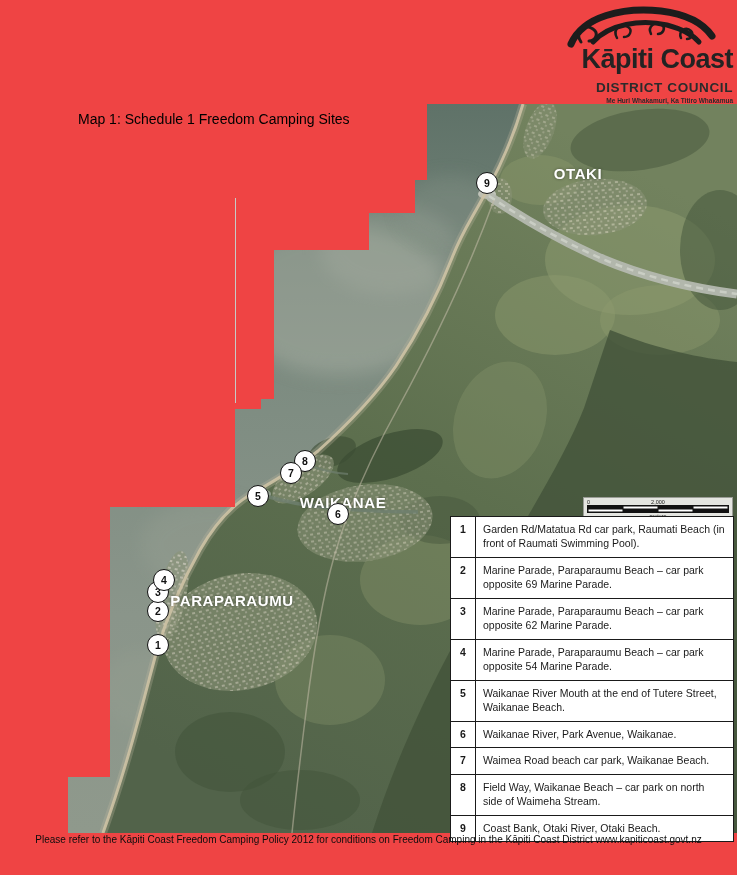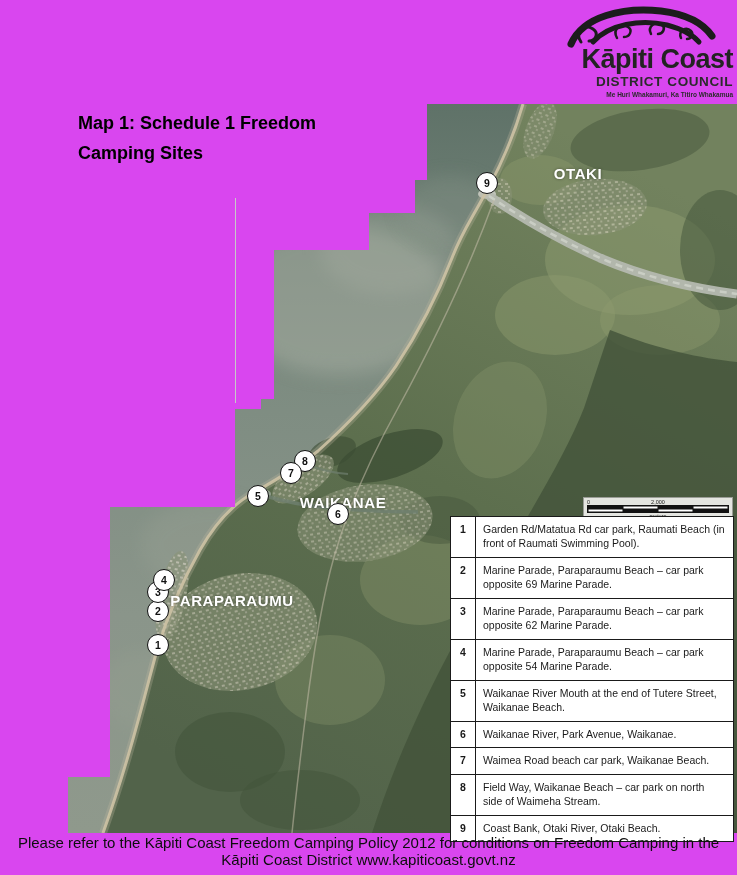--- a/index.html
+++ b/index.html
@@ -1,28 +1,28 @@
 <!DOCTYPE html>
 <html><head>
 <meta charset="utf-8">
 <style>
   html,body{margin:0;padding:0;background:#ffffff;}
-  .page{position:relative;width:737px;height:875px;background:#d946ef;overflow:hidden;
+  .page{position:relative;width:737px;height:875px;background:#ef4444;overflow:hidden;
         font-family:"Liberation Sans",sans-serif;color:#1a1a1a;}
 
   
   .logo{position:absolute;top:4px;right:4px;width:215px;text-align:right;}
   .logo .waves{margin-right:16px;}
   .logo-name{font-size:27px;font-weight:700;letter-spacing:-0.5px;color:#232323;line-height:1.0;margin-top:-6px;}
-  .logo-sub{font-size:13.5px;font-weight:700;letter-spacing:0.6px;color:#2b2b2b;margin-top:1px;}
+  .logo-sub{font-size:13.5px;font-weight:700;letter-spacing:0.6px;color:#2b2b2b;margin-top:7px;}
   .logo-tag{font-size:6.5px;font-weight:700;color:#2b2b2b;margin-top:2px;}
 
   
   .map-title{position:absolute;left:78px;top:108px;width:305px;
-             font-size:18px;font-weight:700;line-height:1.68;color:#000;}
+             font-size:14px;font-weight:400;line-height:1.68;color:#000;}
 
   
   .map-svg{position:absolute;left:0;top:0;}
   .frame-line{position:absolute;left:235px;top:198px;width:1px;height:205px;background:#c6cac6;}
 
   .marker{position:absolute;width:22px;height:22px;border-radius:50%;
           background:#ffffff;border:1.6px solid #111;box-sizing:border-box;
           display:flex;align-items:center;justify-content:center;
           font-size:10.5px;font-weight:600;color:#111;
           transform:translate(-50%,-50%);}
@@ -43,21 +43,21 @@
   .sb-unit{text-align:center;margin-top:0px;}
 
   
   .legend{position:absolute;left:450px;top:516px;width:284px;background:#ffffff;
           border-collapse:collapse;font-size:10.5px;}
   .legend td{border:1.5px solid #1a1a1a;vertical-align:top;padding:5px 7px 6px 7px;line-height:1.38;}
   .legend td.num{width:16px;text-align:center;font-weight:700;padding-left:4px;padding-right:4px;}
 
   
   .footer{position:absolute;left:0;top:834px;width:737px;text-align:center;
-          font-size:15px;color:#0d0d0d;}
+          font-size:10px;color:#0d0d0d;}
 </style>
 </head>
 <body>
 
 <div class="page">
 
   <svg class="map-svg" width="737" height="875" viewBox="0 0 737 875">
     <defs>
       <clipPath id="mapclip">
         <polygon points="427,104 737,104 737,833 68,833 68,777 110,777 110,507 235,507 235,409 261,409 261,399 274,399 274,250 369,250 369,213 415,213 415,180 427,180"></polygon>

